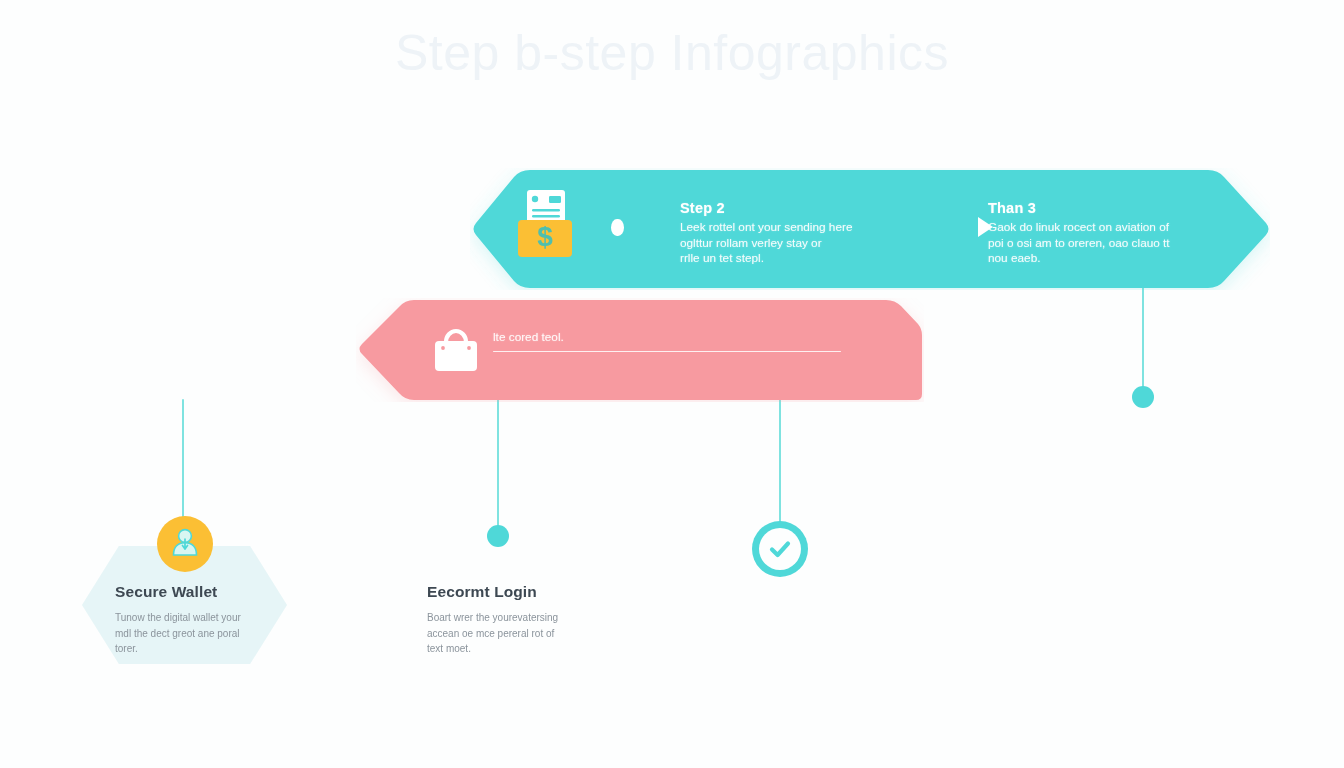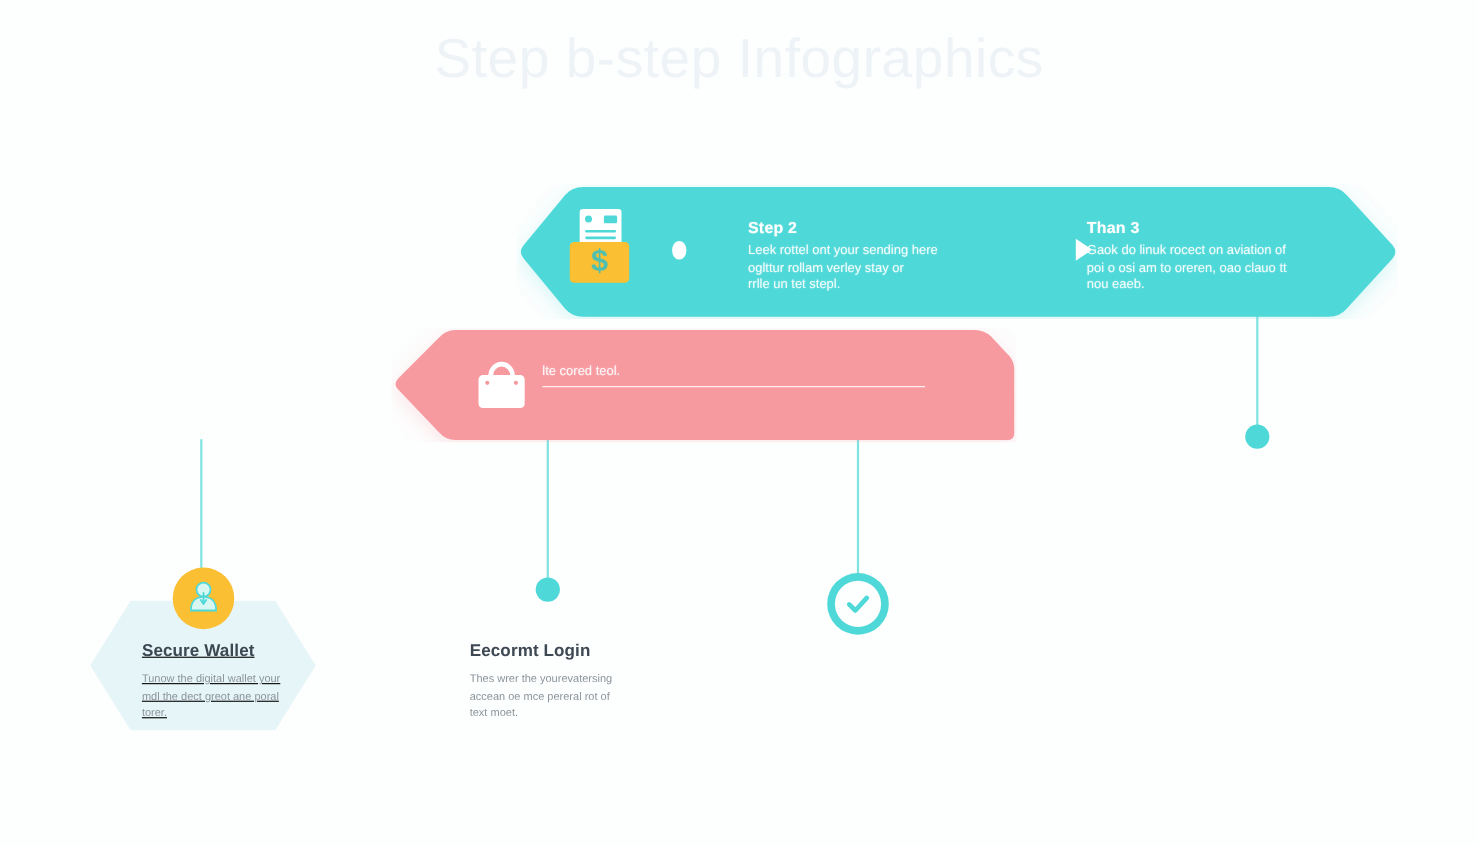--- a/index.html
+++ b/index.html
@@ -186,32 +186,32 @@
               display:flex;align-items:center;justify-content:center;">
     <span>
       <svg width="34" height="34" viewBox="0 0 34 34">
         <circle cx="17" cy="11" r="6.4" fill="#d8f6f2" stroke="#4fd8d8" stroke-width="1.6"></circle>
         <path d="M 5.5 30 C 5.5 21 11 17.6 17 17.6 C 23 17.6 28.5 21 28.5 30 Z" fill="#d8f6f2" stroke="#4fd8d8" stroke-width="1.6"></path>
         <path d="M 17 14 L 17 24 M 17 24 L 14.5 20.5 M 17 24 L 19.5 20.5" stroke="#4fd8d8" stroke-width="1.7" fill="none" stroke-linecap="round"></path>
       </svg>
     </span>
   </div>
 
-  <div class="card" style="left:129px;top:583px;width:200px;text-decoration:underline;">
+  <div class="card" style="left:115px;top:583px;width:200px;">
     <p class="ch">Secure Wallet</p>
     <p class="cp">Tunow the digital wallet your</p>
     <p class="cp">mdl the dect greot ane poral</p>
     <p class="cp">torer.</p>
   </div>
 
   <div class="dot" style="left:487px;top:525px;width:22px;height:22px;"></div>
 
   <div class="card" style="left:427px;top:583px;width:200px;">
     <p class="ch">Eecormt Login</p>
-    <p class="cp">Thes wrer the yourevatersing</p>
+    <p class="cp">Boart wrer the yourevatersing</p>
     <p class="cp">accean oe mce pereral rot of</p>
     <p class="cp">text moet.</p>
   </div>
 
   <div class="badge teal-ring" style="left:752px;top:521px;width:56px;height:56px;">
     <span class="inner">
       <svg width="30" height="30" viewBox="0 0 30 30">
         <path d="M 7 15.5 L 12.6 21 L 23 9.5" fill="none" stroke="#4fd8d8" stroke-width="4.2" stroke-linecap="round" stroke-linejoin="round"></path>
       </svg>
     </span>

